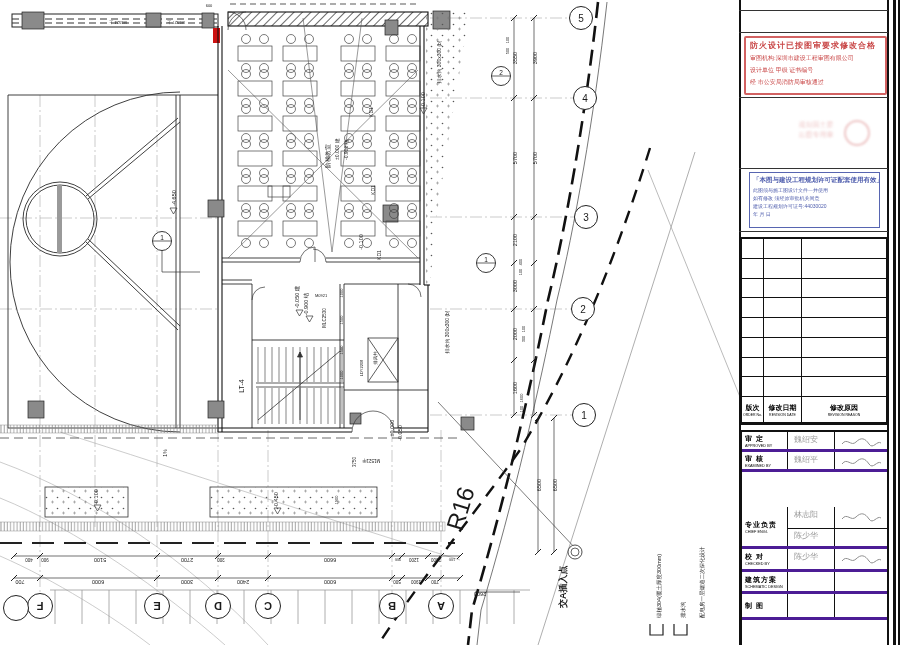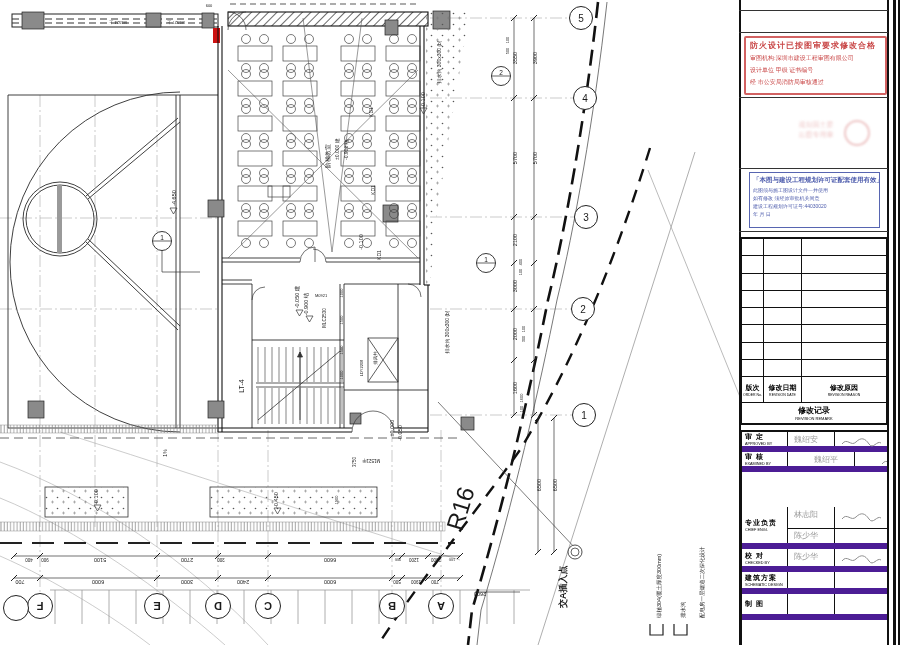--- a/index.html
+++ b/index.html
@@ -35,21 +35,21 @@
   .rev-head > div { border-right:1px solid #111; display:flex; flex-direction:column;
     align-items:center; justify-content:center; }
   .rev-head .cn { font-size:7px; font-weight:bold; }
   .rev-head .en { font-size:3.5px; }
   .rev-foot { height:20px; display:flex; flex-direction:column; align-items:center;
     justify-content:center; }
   .rev-foot .cn { font-size:8px; font-weight:bold; }
   .rev-foot .en { font-size:4px; }
   .app-table { position:absolute; left:5px; top:430px; width:149px; height:215px;
     border:2px solid #111; border-bottom:none; overflow:hidden; }
-  .app-row { display:flex; border-bottom:6px solid #4c1d95; }
+  .app-row { display:flex; border-bottom:3px solid #4c1d95; }
   .app-label { width:46px; border-right:1px solid #111; display:flex;
     flex-direction:column; justify-content:center; padding-left:3px; }
   .app-label .cn { font-size:7px; font-weight:bold; letter-spacing:1px; }
   .app-label .en { font-size:3.8px; }
   .app-mid { width:47px; border-right:1px solid #111; position:relative; }
   .app-sig { flex:1; position:relative; }
   .subcell { position:absolute; left:0; right:0; }
   .subline { position:absolute; left:0; right:0; height:1px; background:#111; }
   .hand { color:#9b9b9b; font-size:8px; filter:blur(.7px);
     font-family:"DejaVu Serif", serif; white-space:nowrap; padding:2px 0 0 6px; }
@@ -650,42 +650,38 @@
           </div>
       <div class="rc2">
             <span class="cn">修改日期</span>
         <span class="en">REVISION DATE</span>
           </div>
       <div class="rc3">
             <span class="cn">修改原因</span>
         <span class="en">REVISION REASON</span>
           </div>
     </div>
-    <div class="rev-foot">
-      <span class="cn">修改记录</span>
-      <span class="en">REVISION REMARK</span>
-    </div>
   </div>
 
   <div class="app-table" id="app-table">
         <div class="app-row" style="height: 20px;">
           <div class="app-label">
             <span class="cn">审 定</span>
             <span class="en">APPROVED BY</span>
           </div>
           <div class="app-mid">
             <div class="hand">魏绍安</div>
           </div>
           <div class="app-sig">
             <svg class="sig-svg" width="44" height="16" viewBox="0 0 44 16">
               <path d="M3,10 C8,3 12,13 17,8 S26,4 30,10 S38,6 42,9" stroke="#8f8f8f" stroke-width="1" fill="none" style="filter:blur(.4px)"></path>
             </svg>
           </div>
         </div>
-        <div class="app-row" style="height: 20px; gap: 20px;">
+        <div class="app-row" style="height: 20px;">
           <div class="app-label">
             <span class="cn">审 核</span>
             <span class="en">EXAMINED BY</span>
           </div>
           <div class="app-mid">
             <div class="hand">魏绍平</div>
           </div>
           <div class="app-sig">
             <svg class="sig-svg" width="44" height="16" viewBox="0 0 44 16">
               <path d="M3,10 C8,3 12,13 17,8 S26,4 30,10 S38,6 42,9" stroke="#8f8f8f" stroke-width="1" fill="none" style="filter:blur(.4px)"></path>

